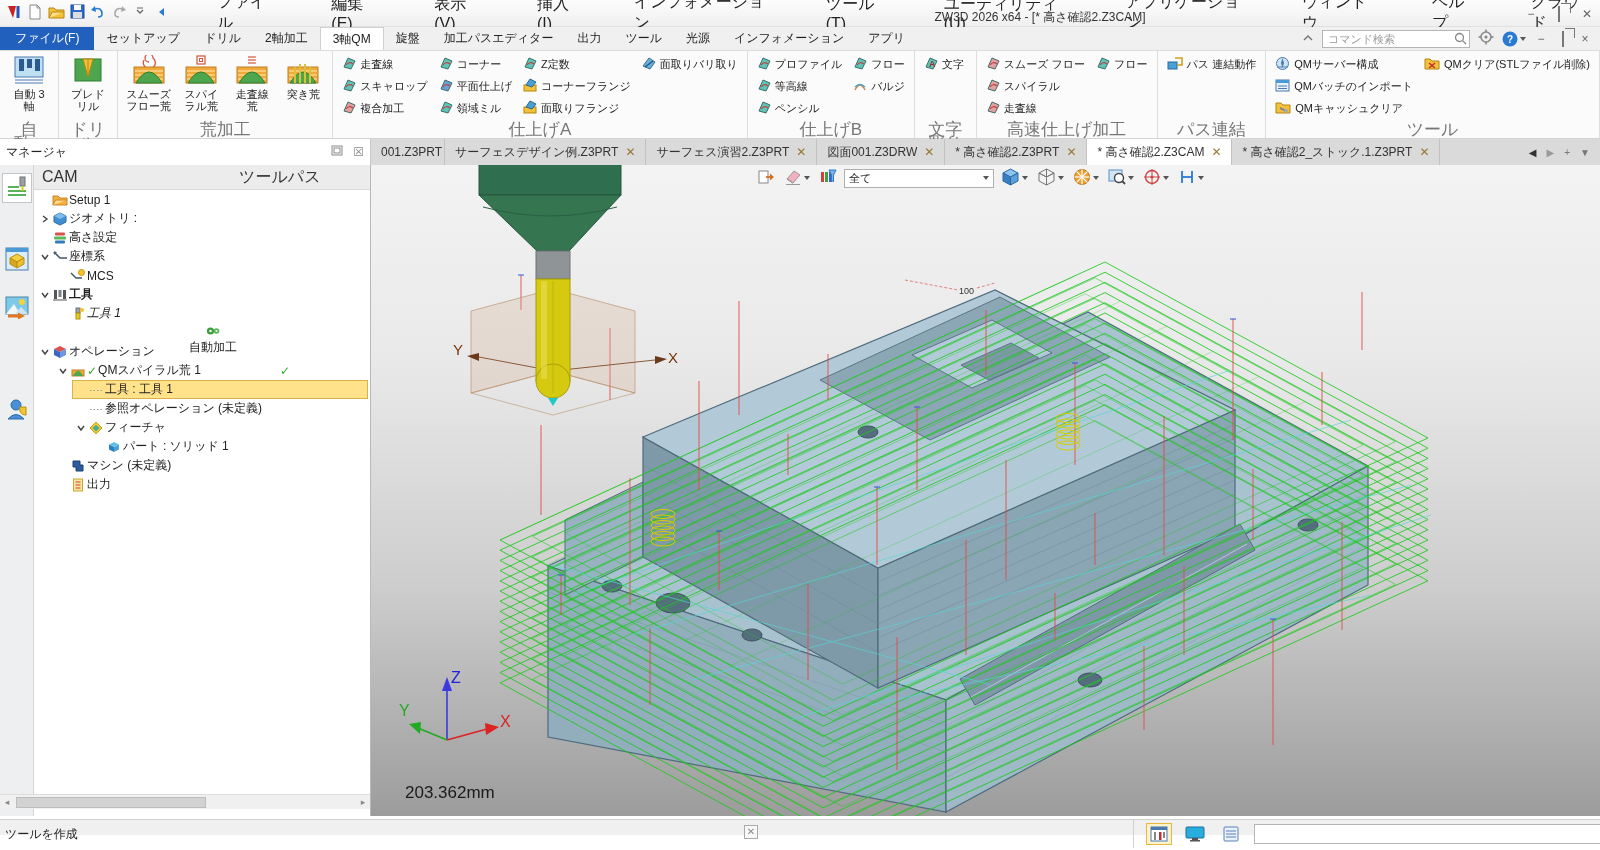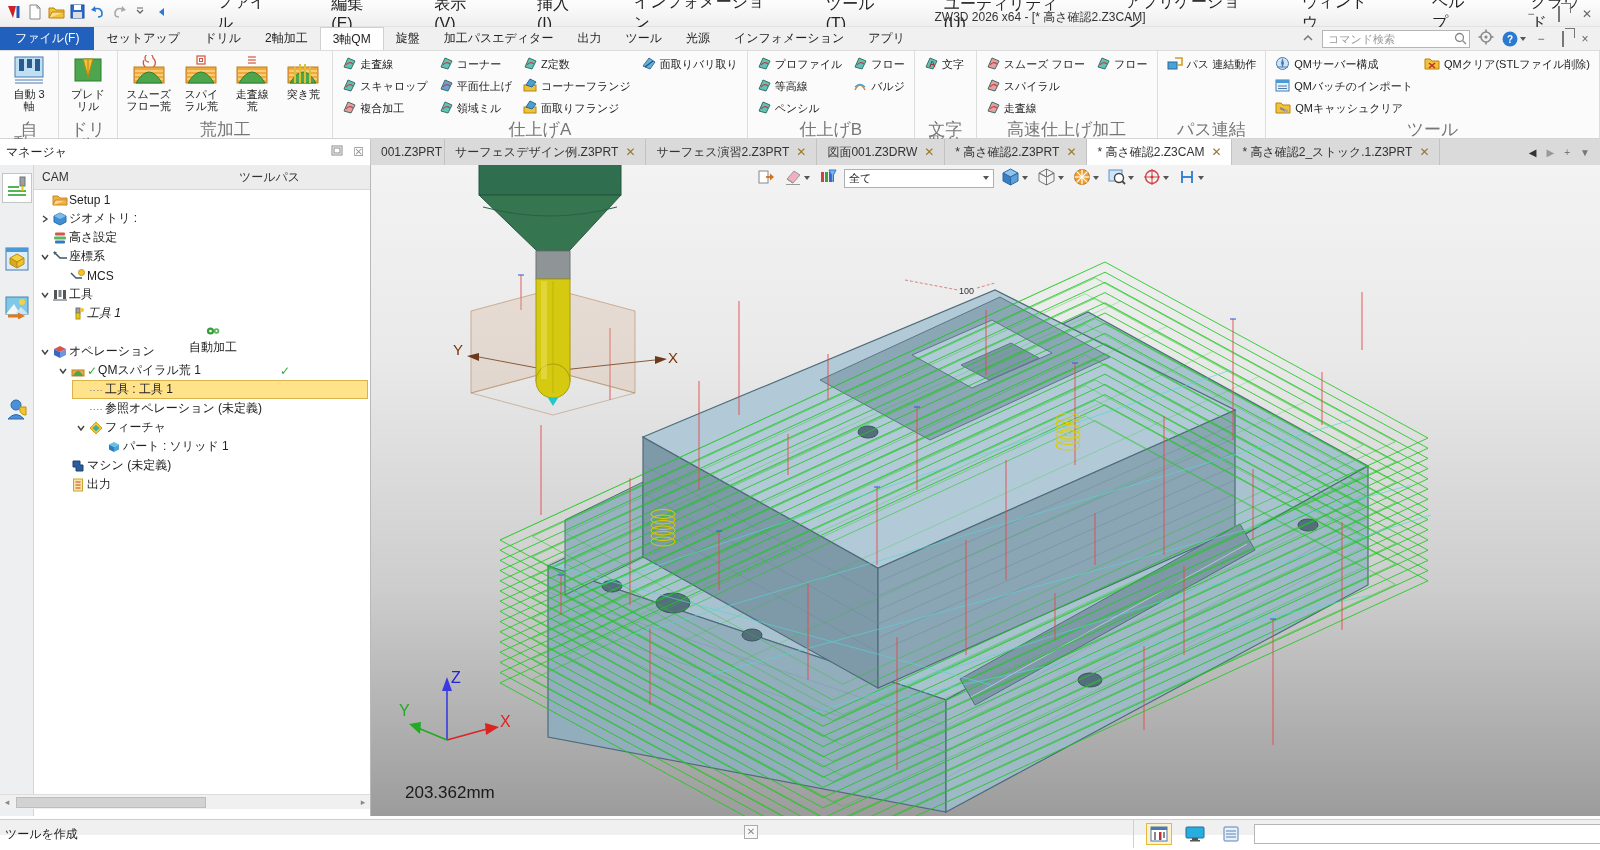--- a/index.html
+++ b/index.html
@@ -52,21 +52,21 @@
   
   #manager { left:0; top:165px; width:371px; height:651px; background:#fff; border-right:1px solid #b9b9b9; }
   #side-strip { position:absolute; left:0; top:0; width:34px; height:651px; background:#edeff0; border-right:1px solid #d5d5d5; }
   .side-tab { width:30px; height:30px; margin:4px auto; display:flex; align-items:center; justify-content:center; border:1px solid transparent; }
   .side-tab.active { background:#fff; border-color:#c5c5c5; }
   .side-tab:nth-child(1){ margin-top:8px; }
   .side-tab:nth-child(2){ margin-top:42px; }
   .side-tab:nth-child(3){ margin-top:18px; }
   .side-tab:nth-child(4){ margin-top:72px; }
   #tree-wrap { position:absolute; left:34px; top:0; right:0; height:651px; }
-  #tree-head { height:25px; background:#ececec; border-bottom:1px solid #d8d8d8; display:flex; align-items:center; font-size:12px; color:#333; position:relative; }
+  #tree-head { height:25px; background:#ececec; border-bottom:1px solid #d8d8d8; display:flex; align-items:center; font-size:16px; color:#333; position:relative; }
   #tree-head .c1 { padding-left:8px; }
   #tree-head .c2 { position:absolute; left:205px; }
   .trow { height:19px; display:flex; align-items:center; position:relative; font-size:12px; color:#222; cursor:default; }
   .trow .sel { position:absolute; top:0; bottom:0; right:2px; background:#ffe289; border:1px solid #d9b34a; z-index:0; }
   .trow > * { z-index:1; }
   .arrow { width:13px; display:flex; justify-content:center; }
   .ticon { width:18px; display:flex; justify-content:center; }
   .tcheck { color:#2faa2f; font-weight:bold; margin-right:1px; }
   .colcheck { position:absolute; left:246px; color:#2faa2f; font-weight:bold; }
   #mscroll { position:absolute; left:0; bottom:7px; width:370px; height:15px; background:#f0f0f0; border-top:1px solid #ddd; display:flex; align-items:center; }
@@ -709,21 +709,21 @@
         <div class="trow" style="padding-left: 22px;">
           <span class="arrow"></span>
           <span class="ticon">
             <svg width="16" height="16">
               <path d="M1,5 L6,10 L12,10" fill="none" stroke="#3f5566" stroke-width="1.4"></path>
               <circle cx="11.5" cy="4.5" r="3" fill="#f7c325" stroke="#c89a10"></circle>
             </svg>
           </span>
           <span>MCS</span>
         </div>
-        <div class="trow" style="padding-left: 4px;">
+        <div class="trow" style="padding-left: 4px; font-weight: bold;">
           <span class="arrow">
             <svg width="10" height="10">
               <path d="M2,3 L5,7 L8,3" stroke="#444" fill="none" stroke-width="1.4"></path>
             </svg>
           </span>
           <span class="ticon">
             <svg width="16" height="16">
               <rect x="2" y="3" width="3" height="9" fill="#555"></rect>
               <rect x="6.5" y="3" width="3" height="7" fill="#7a8288"></rect>
               <rect x="11" y="3" width="3" height="9" fill="#555"></rect>

